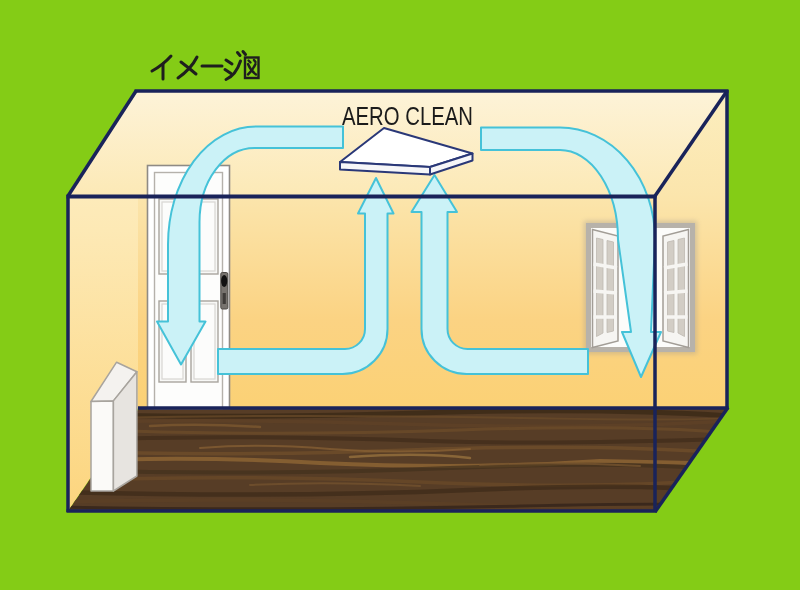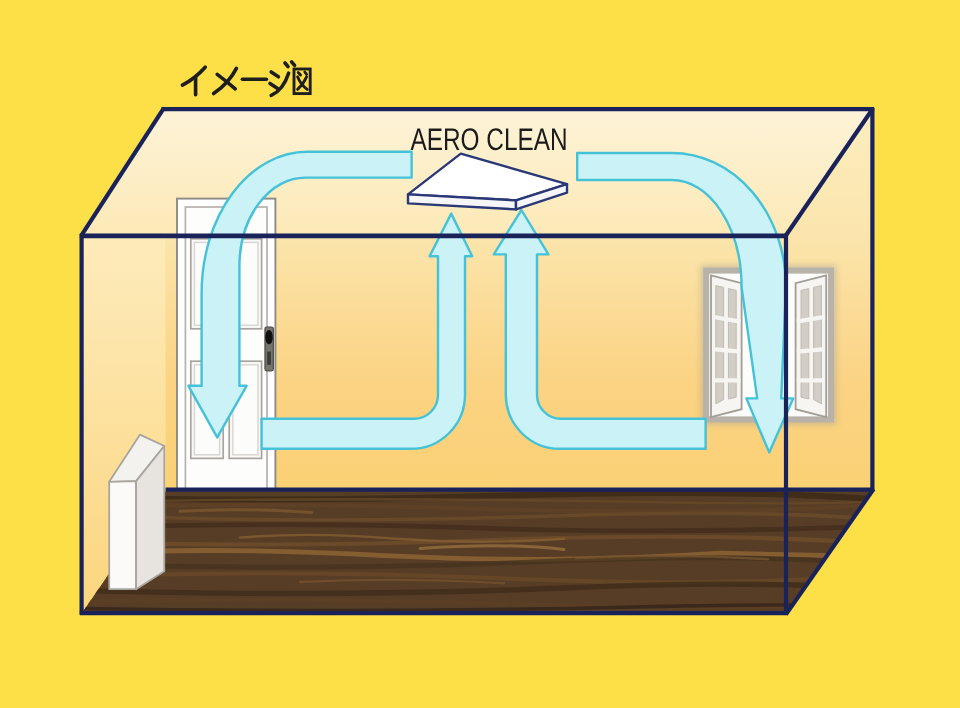--- a/index.html
+++ b/index.html
@@ -1,16 +1,16 @@
 <!DOCTYPE html>
 <html><head>
 <meta charset="utf-8">
 <style>
 html,body{margin:0;padding:0;background:#ffffff;}
-#stage{position:relative;width:800px;height:590px;background:#fde047;overflow:hidden;
+#stage{position:relative;width:800px;height:590px;background:#84cc16;overflow:hidden;
 font-family:"Liberation Sans", sans-serif;}
 svg{display:block;}
 </style>
 </head>
 <body>
 <div id="stage">
 <svg width="800" height="590" viewBox="0 0 800 590">
 <defs>
 <linearGradient id="wallGrad" x1="0" y1="91" x2="0" y2="408" gradientUnits="userSpaceOnUse">
 <stop offset="0" stop-color="#fceebf"></stop>

